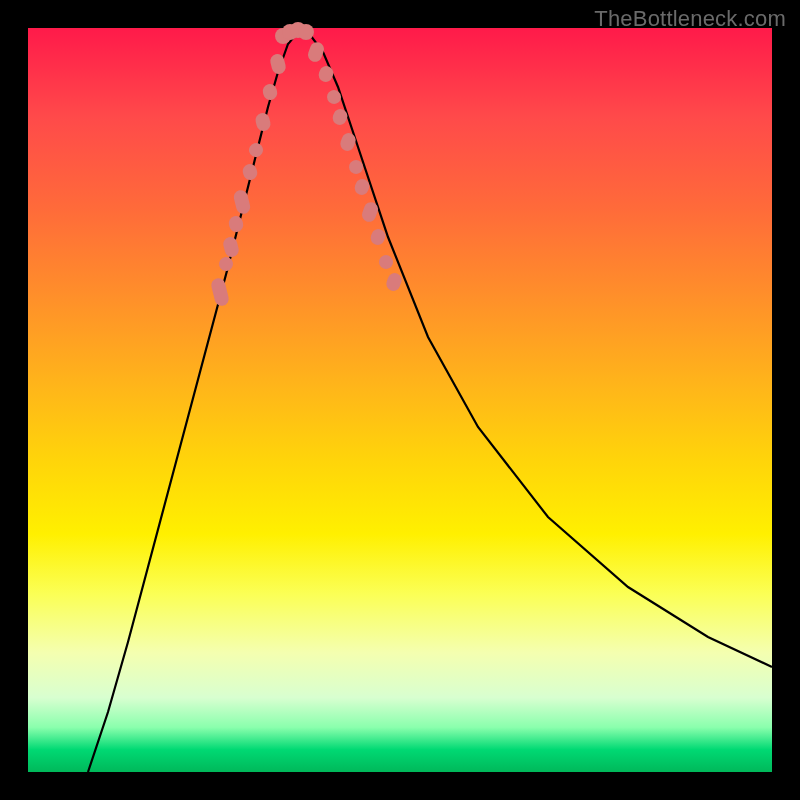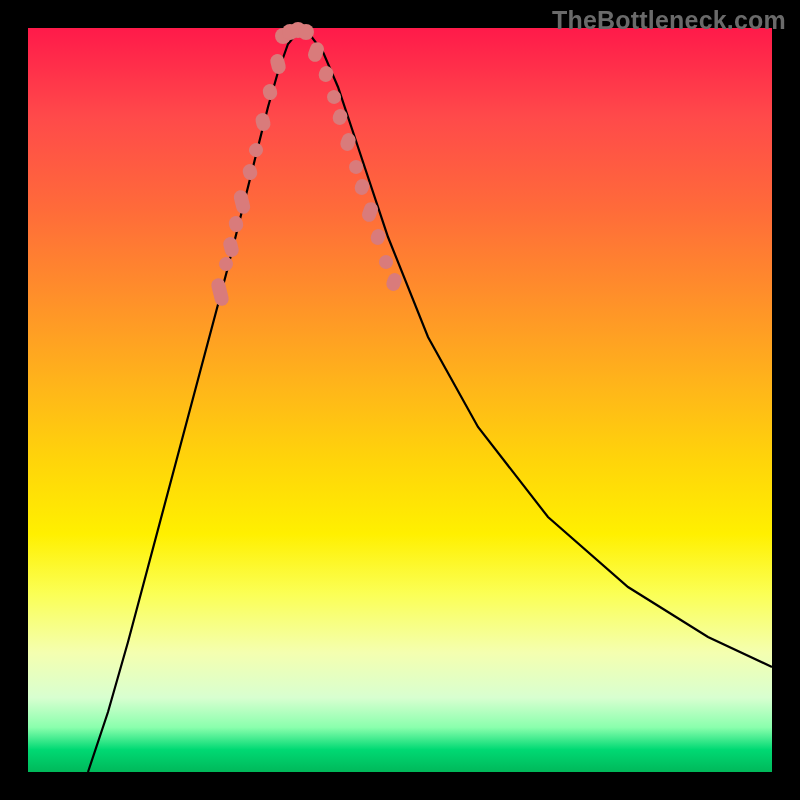--- a/index.html
+++ b/index.html
@@ -31,22 +31,22 @@
       #8affad 94%,
       #00d973 97%,
       #00b85a 100%
     );
   }
   .watermark {
     position: absolute;
     top: 6px;
     right: 14px;
     color: #6a6a6a;
-    font-size: 25px;
-    font-weight: 700;
+    font-size: 22px;
+    font-weight: 400;
     letter-spacing: 0.2px;
     user-select: none;
   }
   svg.curve {
     position: absolute;
     left: 0; top: 0;
     width: 744px; height: 744px;
     overflow: visible;
   }
   .curve path {

